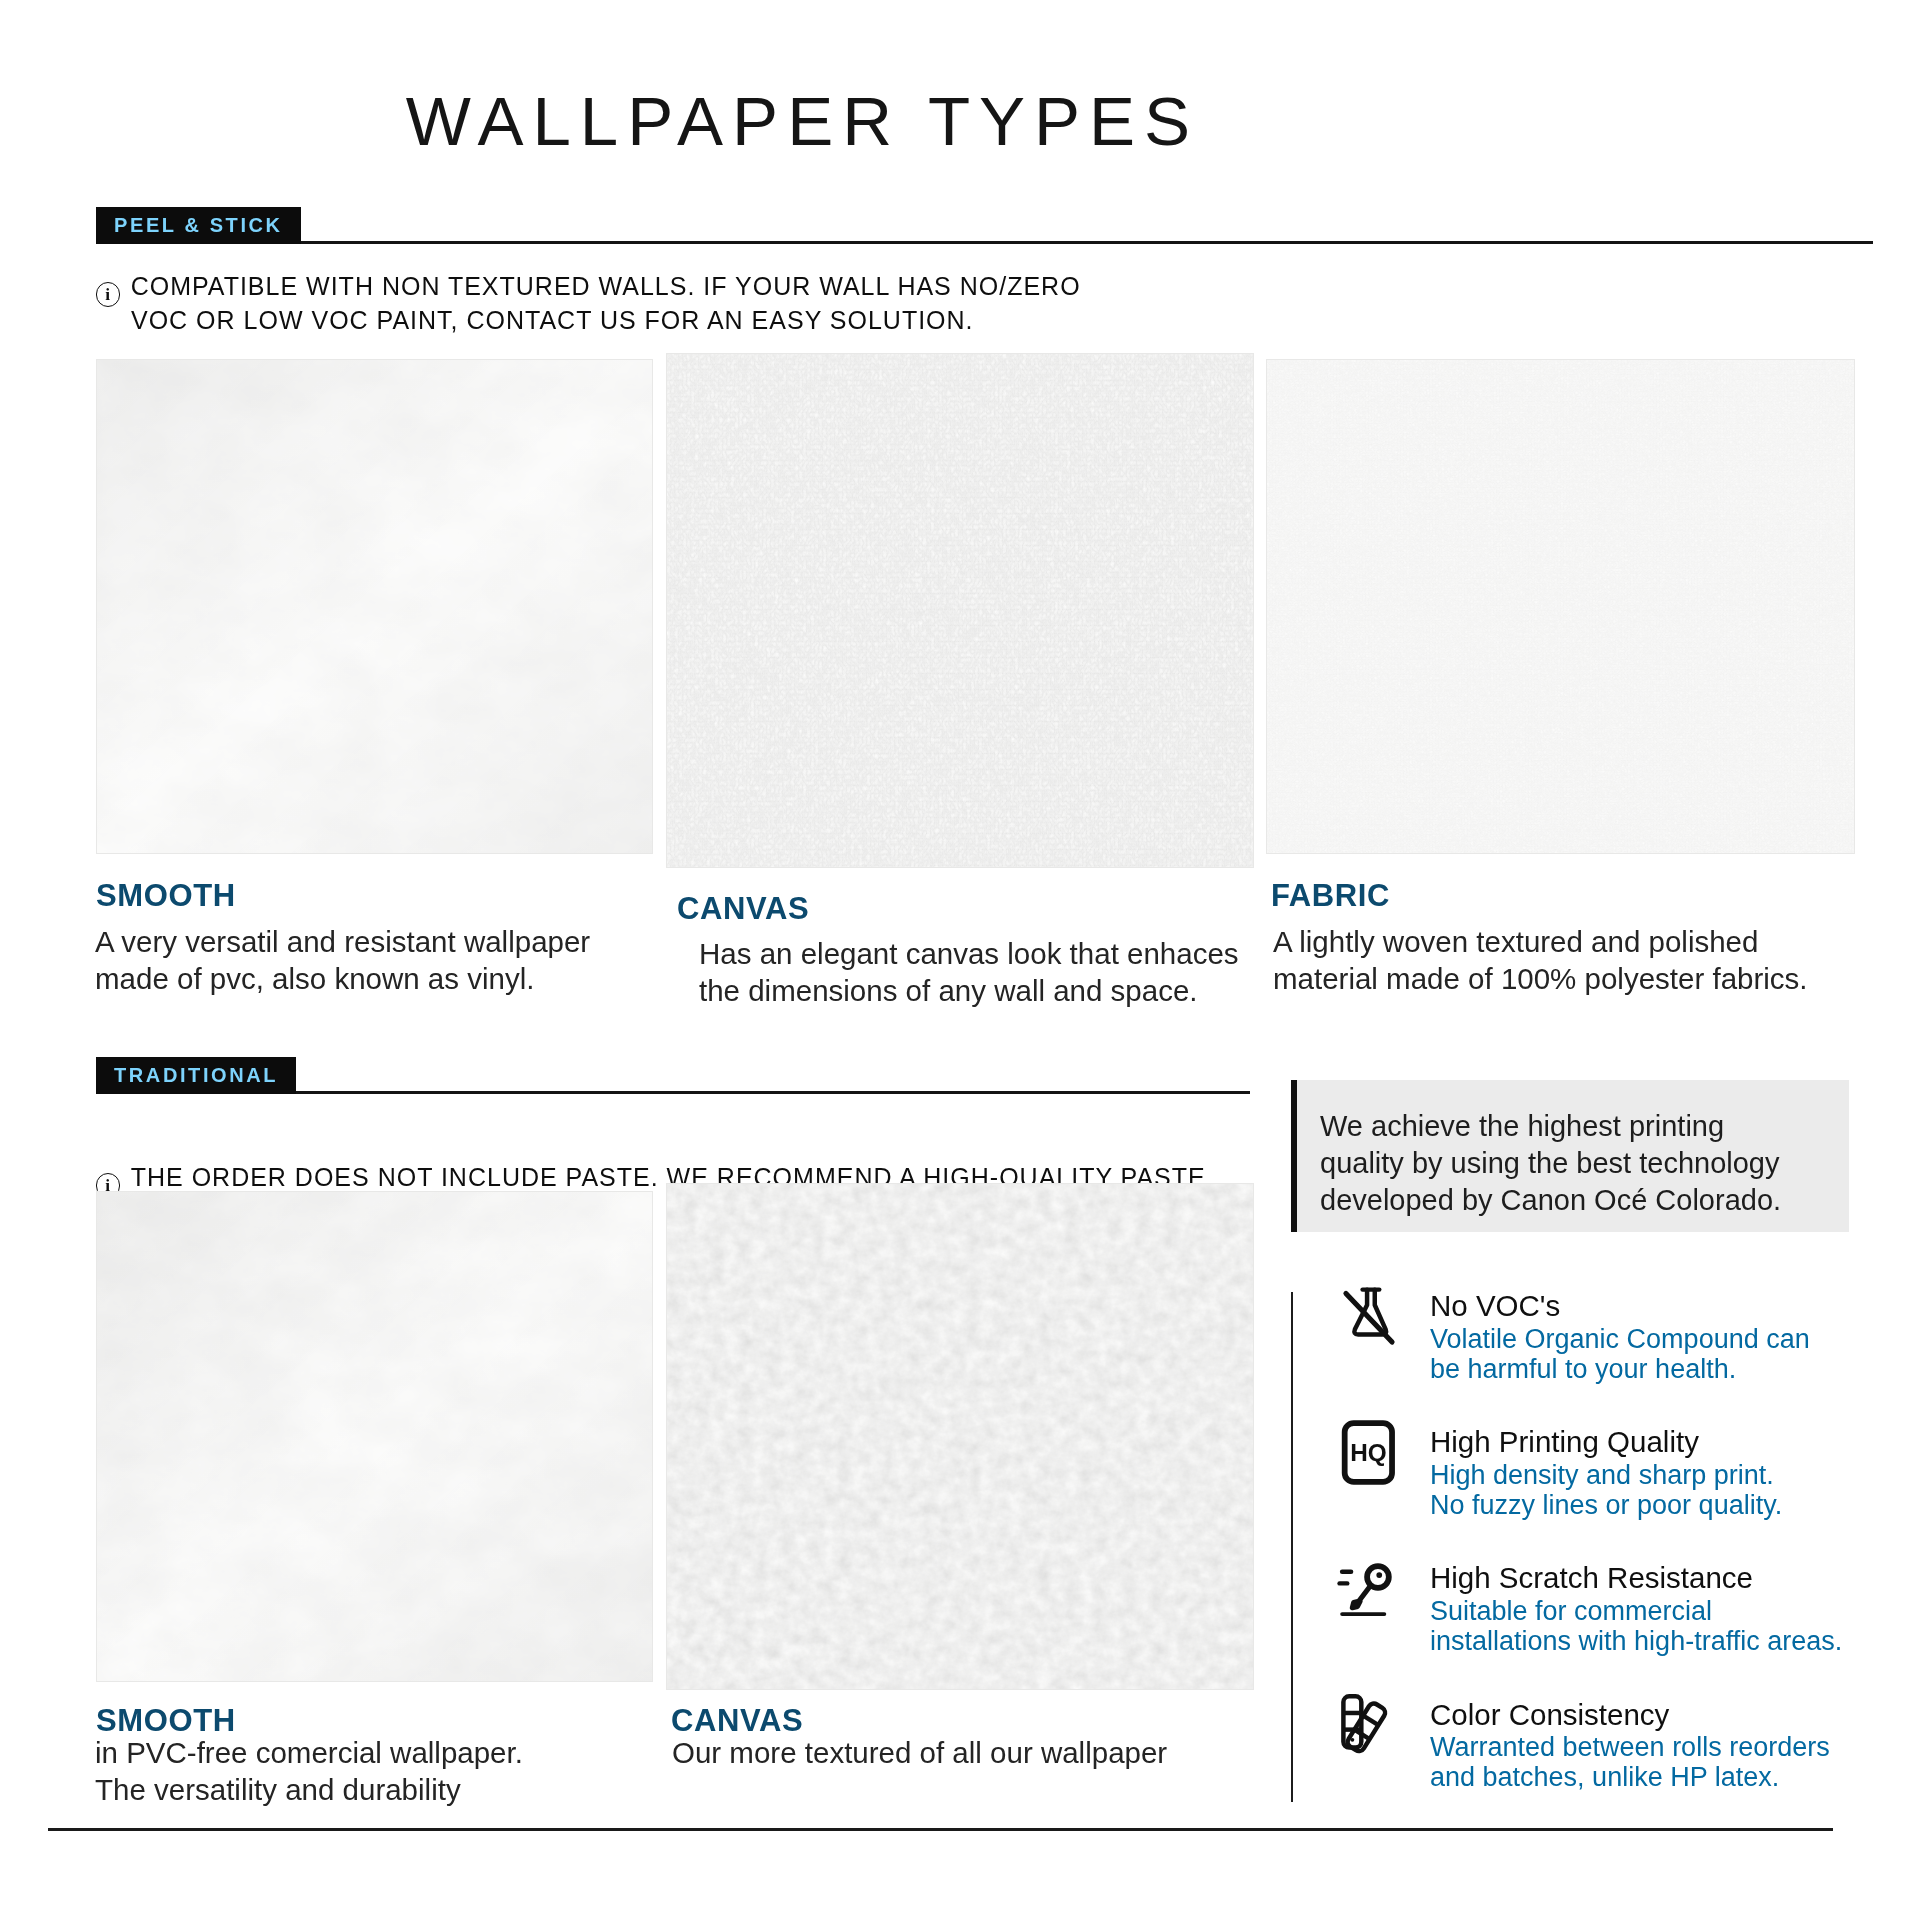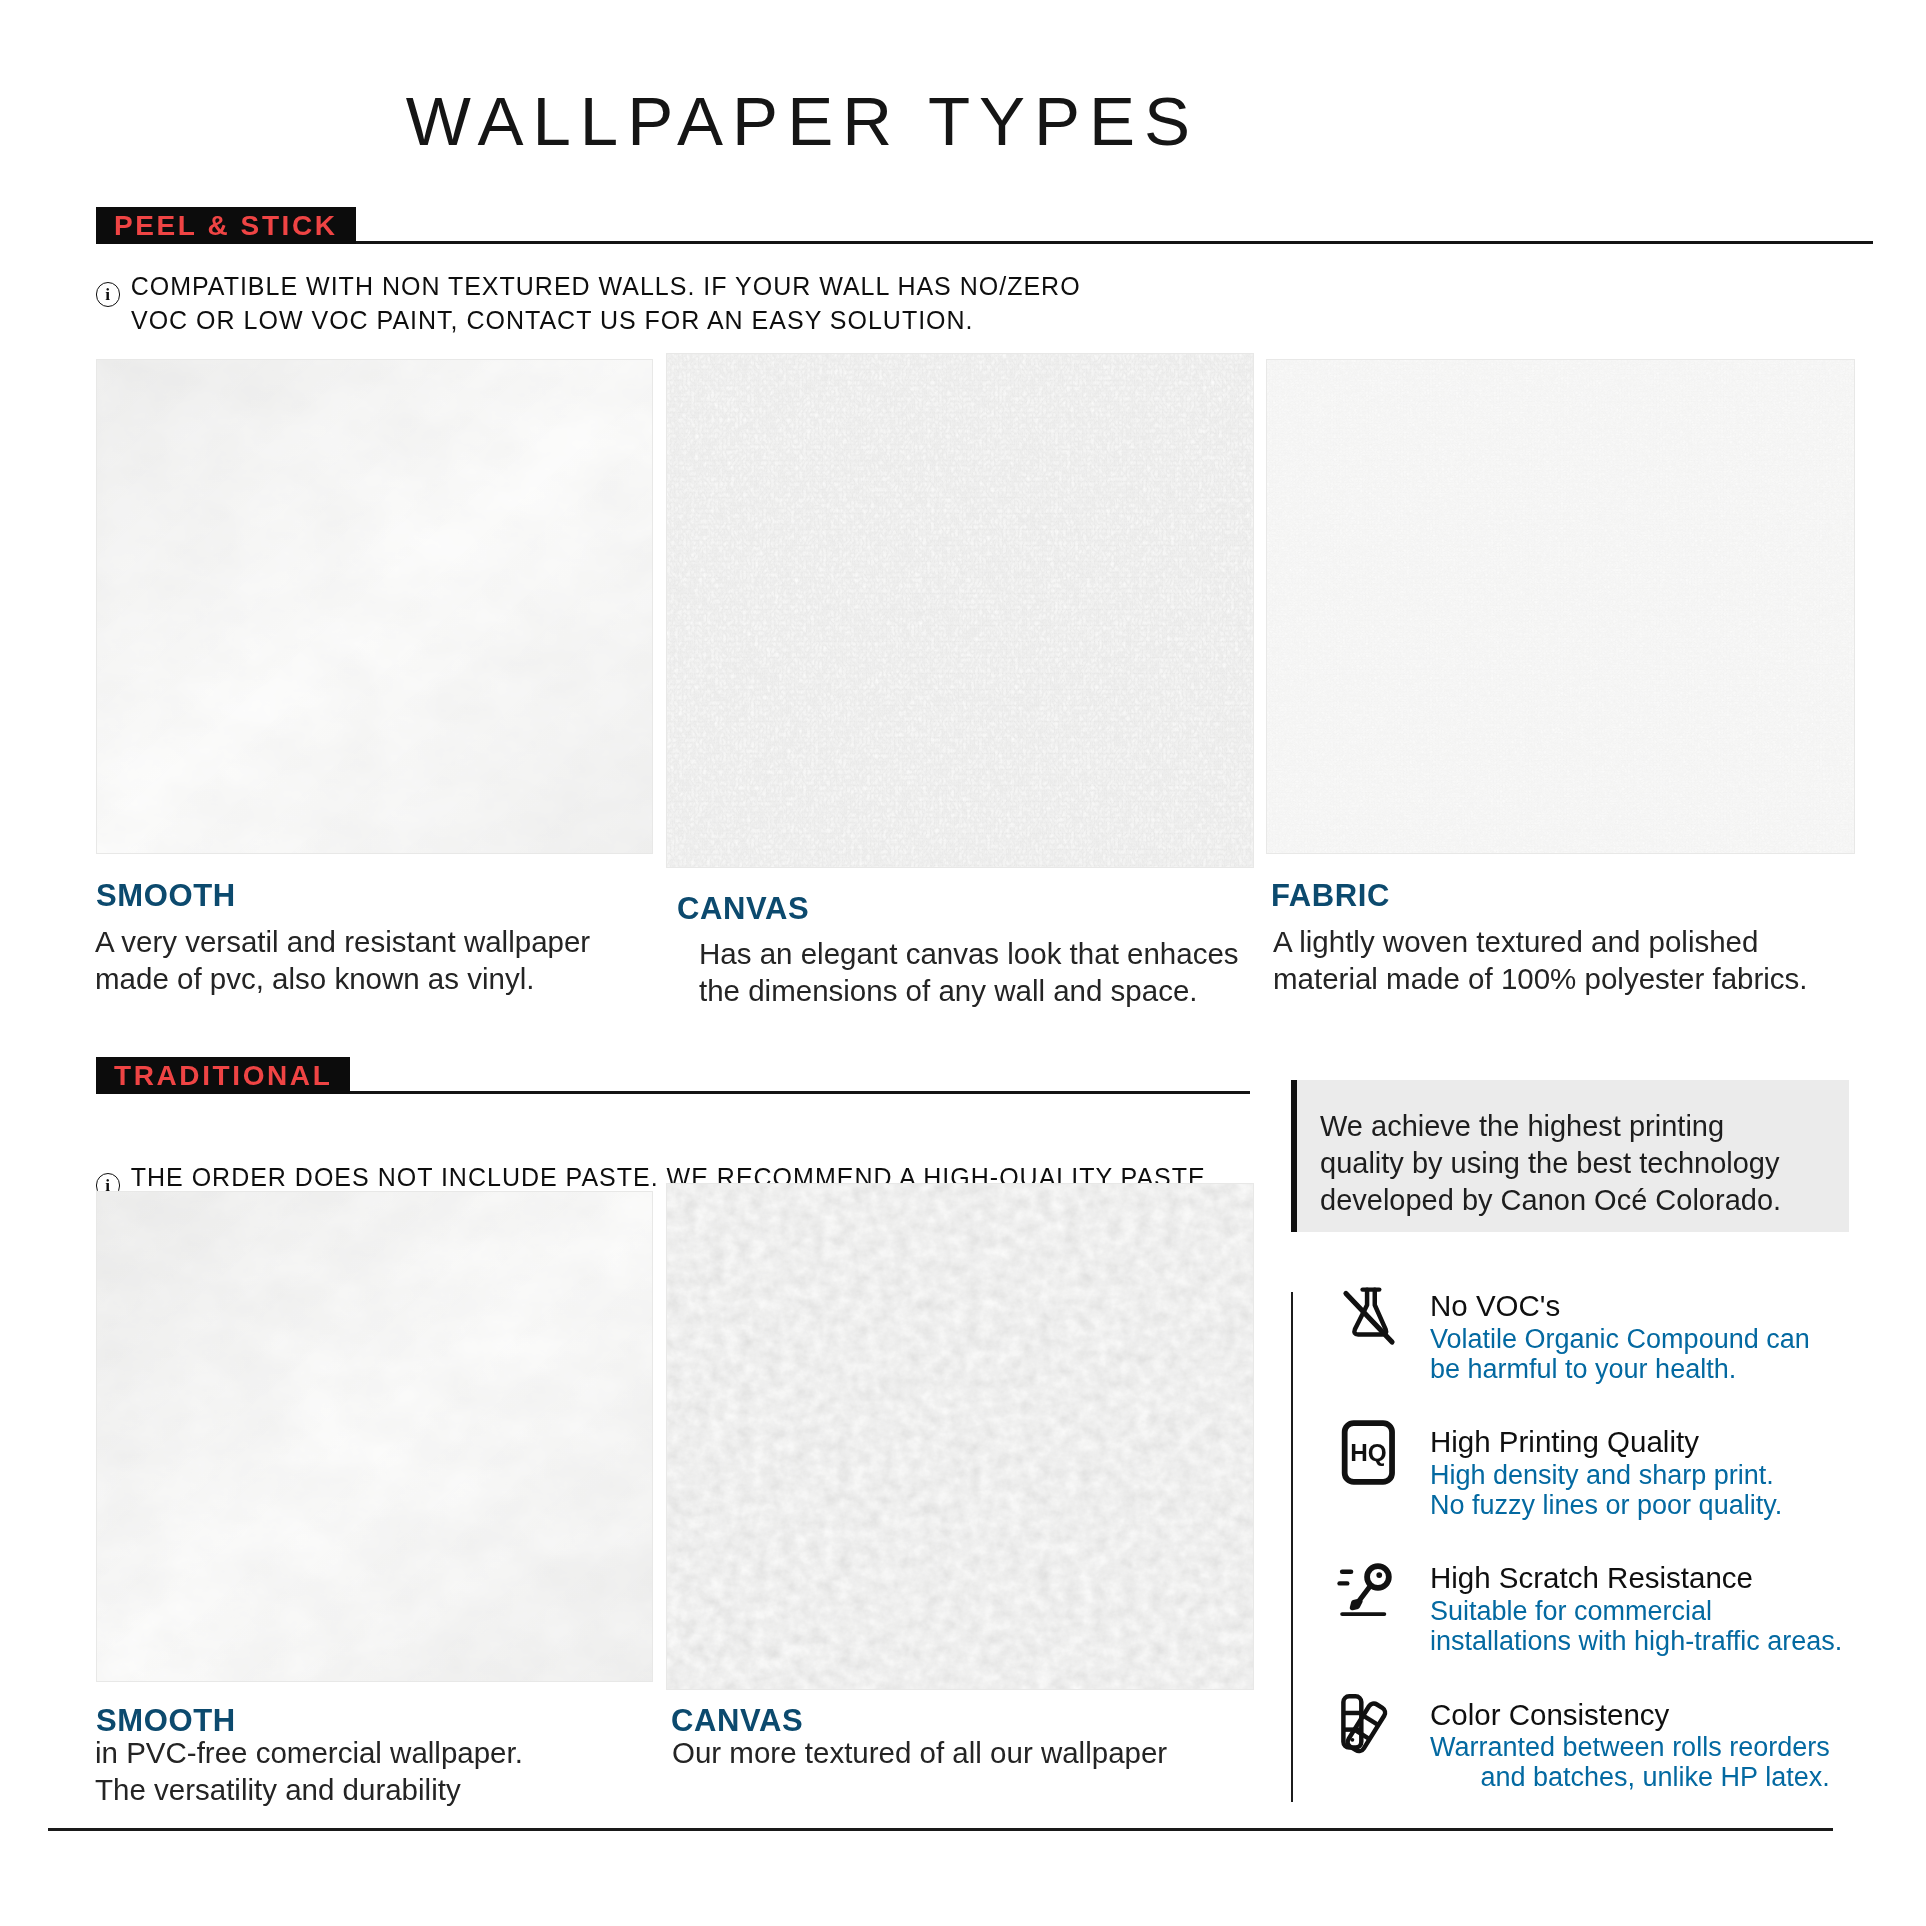--- a/index.html
+++ b/index.html
@@ -10,22 +10,22 @@
 
   .abs { position:absolute; }
 
   .page-title {
     left:0; top:82px; width:1605px; text-align:center;
     font-size:69px; font-weight:300; letter-spacing:9px; color:#151515;
     white-space:nowrap;
   }
 
   .badge {
-    background:#0c0c0c; color:#ef4444; display:inline-flex; align-items:center;
-    height:37px; padding:0 18px; font-size:28px; font-weight:700; letter-spacing:2.6px;
+    background:#0c0c0c; color:#7dd3fc; display:inline-flex; align-items:center;
+    height:37px; padding:0 18px; font-size:20px; font-weight:700; letter-spacing:2.6px;
     white-space:nowrap; position:absolute; z-index:2;
   }
   .rule { position:absolute; background:#141414; height:2.6px; }
 
   .info-line { position:absolute; font-size:25px; letter-spacing:1px; color:#0e0e0e; white-space:nowrap; }
   .info-ico {
     display:inline-flex; align-items:center; justify-content:center;
     width:24.4px; height:24.4px; border:1.9px solid #0e0e0e; border-radius:50%;
     font-family:"Liberation Serif", serif; font-size:17.3px; font-weight:700;
     margin-right:10.3px; vertical-align:-4.5px;
@@ -254,21 +254,21 @@
       <path d="M10 60 h28"></path>
       <circle cx="24" cy="76" r="3" fill="#111" stroke="none"></circle>
       <g transform="rotate(32 24 84)">
         <rect x="14" y="10" width="28" height="78" rx="9"></rect>
         <path d="M14 36 h28"></path>
         <path d="M14 62 h28"></path>
       </g>
     </g>
   </svg>
   <div class="feat-title" style="top:1698px;">Color Consistency</div>
-  <div class="feat-desc" style="top:1732px;text-align:right;">
+  <div class="feat-desc" style="top:1732px;">
     <div>Warranted between rolls reorders</div>
     <div>and batches, unlike HP latex.</div>
   </div>
 
   <div class="bottom-rule"></div>
 
 </div>
 
 
 </body></html>

